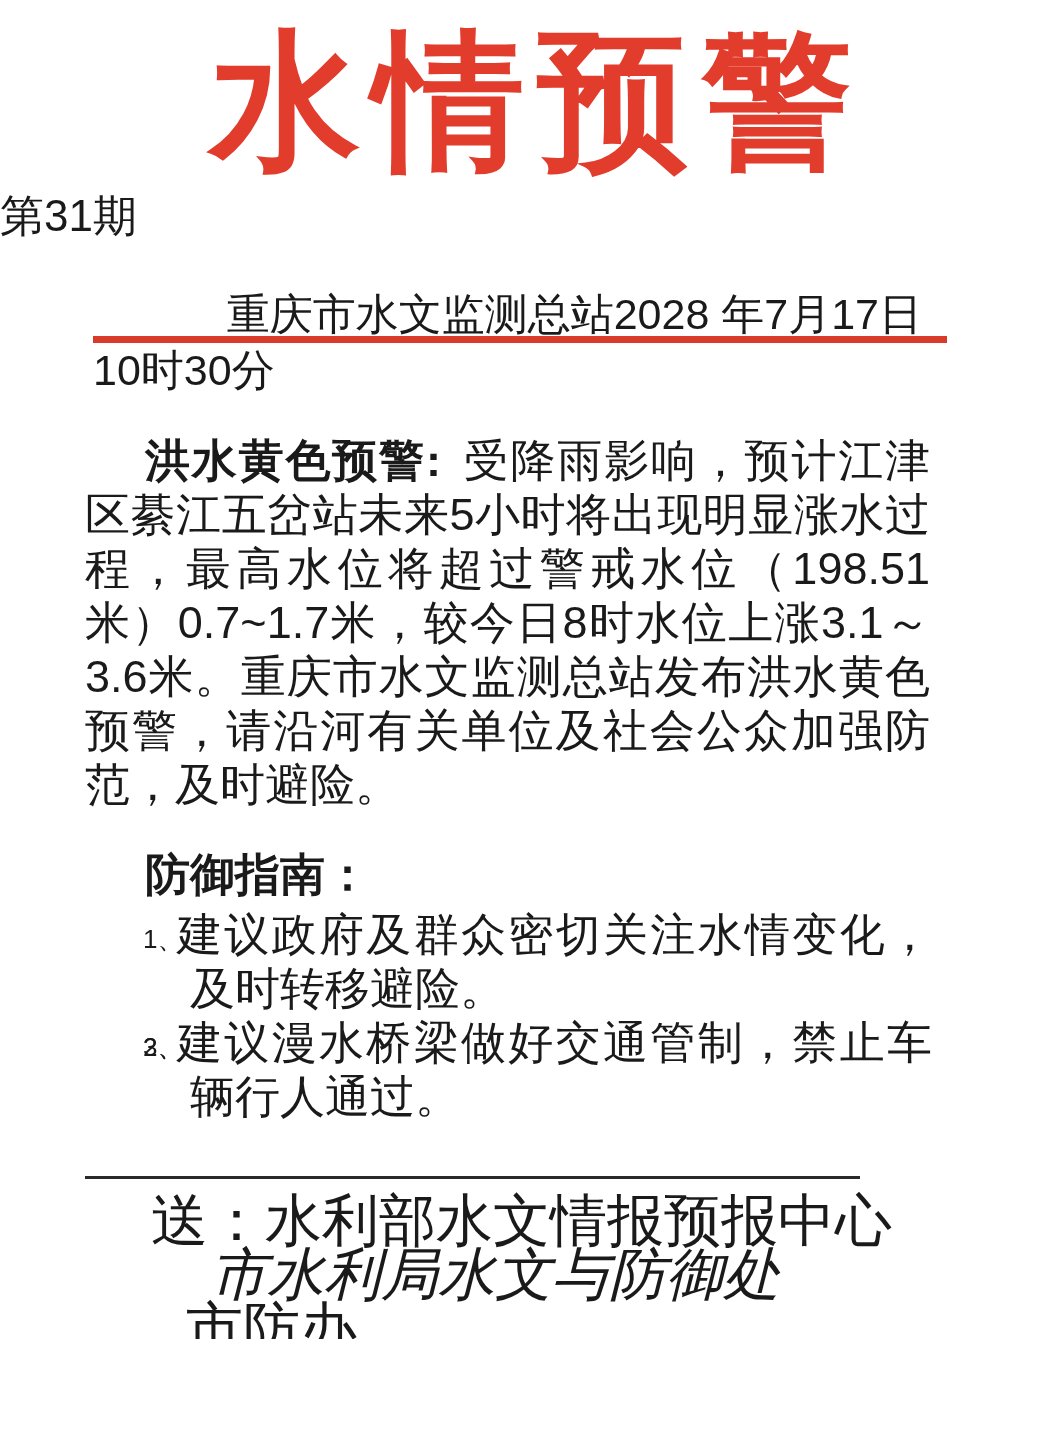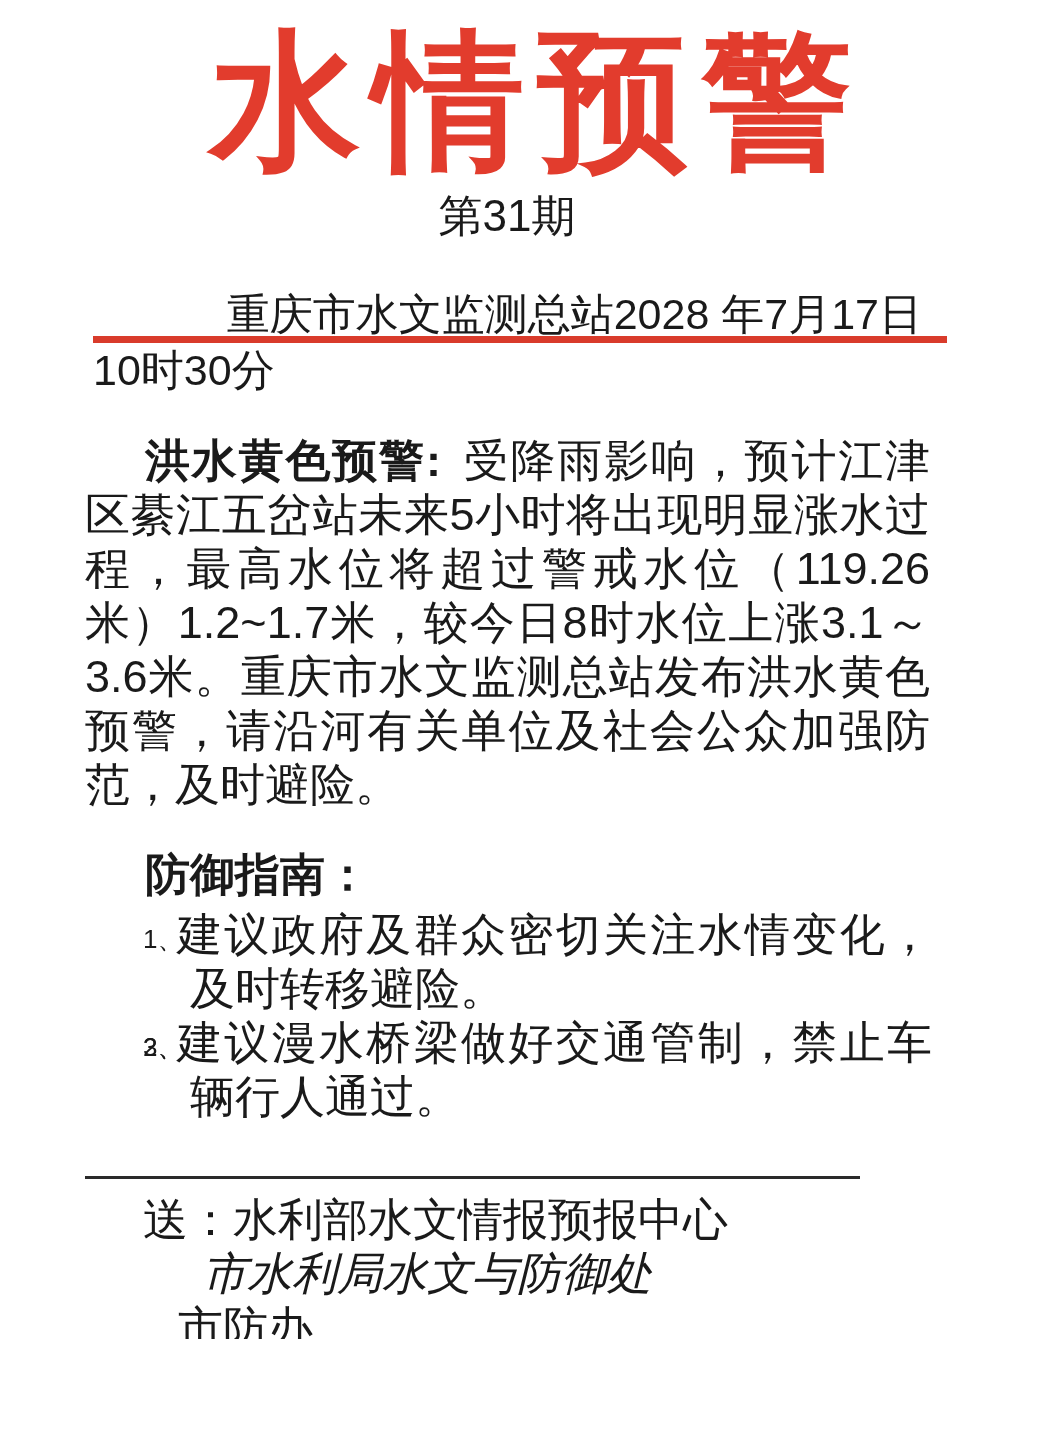--- a/index.html
+++ b/index.html
@@ -22,21 +22,20 @@
     text-align: center;
     font-size: 150px;
     line-height: 150px;
     font-weight: 700;
     letter-spacing: 14px;
     padding-left: 14px;
     color: #e23c2d;
   }
   .issue {
     margin: 16px 48px 0 0;
-    text-align: center;
     font-size: 44px;
     line-height: 48px;
     font-weight: 400;
   }
   .masthead {
     margin: 52px 0 0 93px;
     width: 854px;
     display: flex;
     justify-content: flex-end;
     align-items: baseline;
@@ -93,22 +92,23 @@
     text-indent: 0;
   }
   .dist-divider {
     margin: 52px 0 0 85px;
     width: 775px;
     border: 0;
     border-top: 3px solid #2a2a2a;
   }
   .dist-section {
     margin-top: 14px;
-    font-size: 45px;
+    font-size: 57px;
     line-height: 54px;
+    margin-left: 8px;
   }
   .dist-line-0 { margin-left: 143px; }
   .dist-line-1 { margin-left: 202px; font-style: italic; }
   .dist-line-2 { margin-left: 178px; }
 </style>
 </head>
 <body>
 
 <div class="page">
 
@@ -116,21 +116,21 @@
 
   <div class="issue">第31期</div>
 
   <div class="masthead">
     <span class="org">重庆市水文监测总站</span>
     <span class="date">2028 年7月17日</span>
   </div>
 
   <div class="issue-time">10时30分</div>
 
-  <p class="warning-para"><b class="warn-label">洪水黄色预警:</b><span>受降雨影响，预计江津区綦江五岔站未来5小时将出现明显涨水过程，最高水位将超过警戒水位（119.26 米）1.2~1.7米，较今日8时水位上涨3.1～3.6米。重庆市水文监测总站发布洪水黄色预警，请沿河有关单位及社会公众加强防范，及时避险。</span></p>
+  <p class="warning-para"><b class="warn-label">洪水黄色预警:</b><span>受降雨影响，预计江津区綦江五岔站未来5小时将出现明显涨水过程，最高水位将超过警戒水位（198.51 米）0.7~1.7米，较今日8时水位上涨3.1～3.6米。重庆市水文监测总站发布洪水黄色预警，请沿河有关单位及社会公众加强防范，及时避险。</span></p>
 
   <div class="guide-section">
     <div class="guide-title">防御指南：</div>
     <div class="guide-list">
       <div class="guide-item">
         <span class="num">1、</span>
         <span>建议政府及群众密切关注水情变化，及时转移避险。</span>
       </div>
       <div class="guide-item">
         <span class="num">2、</span>

